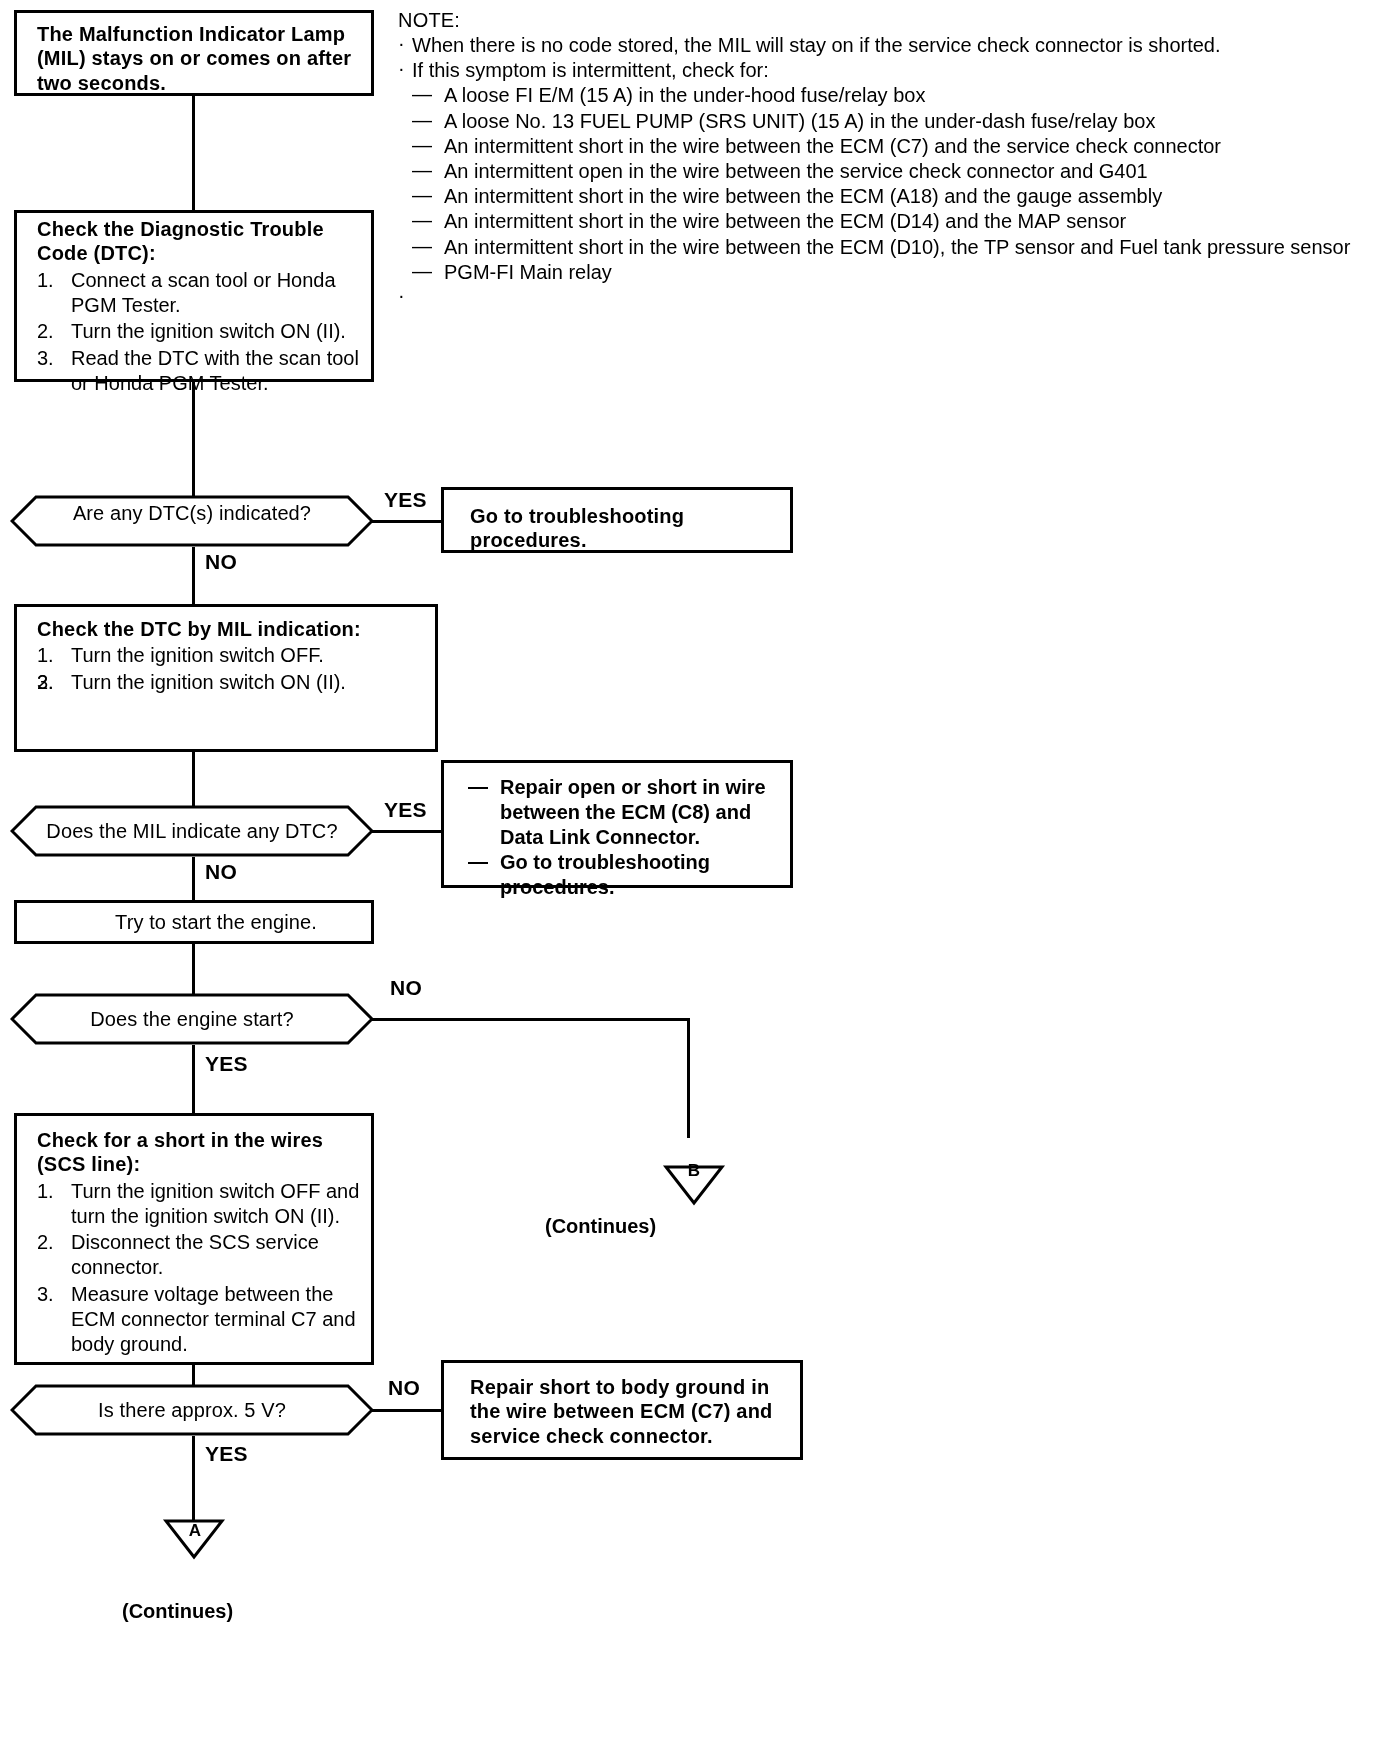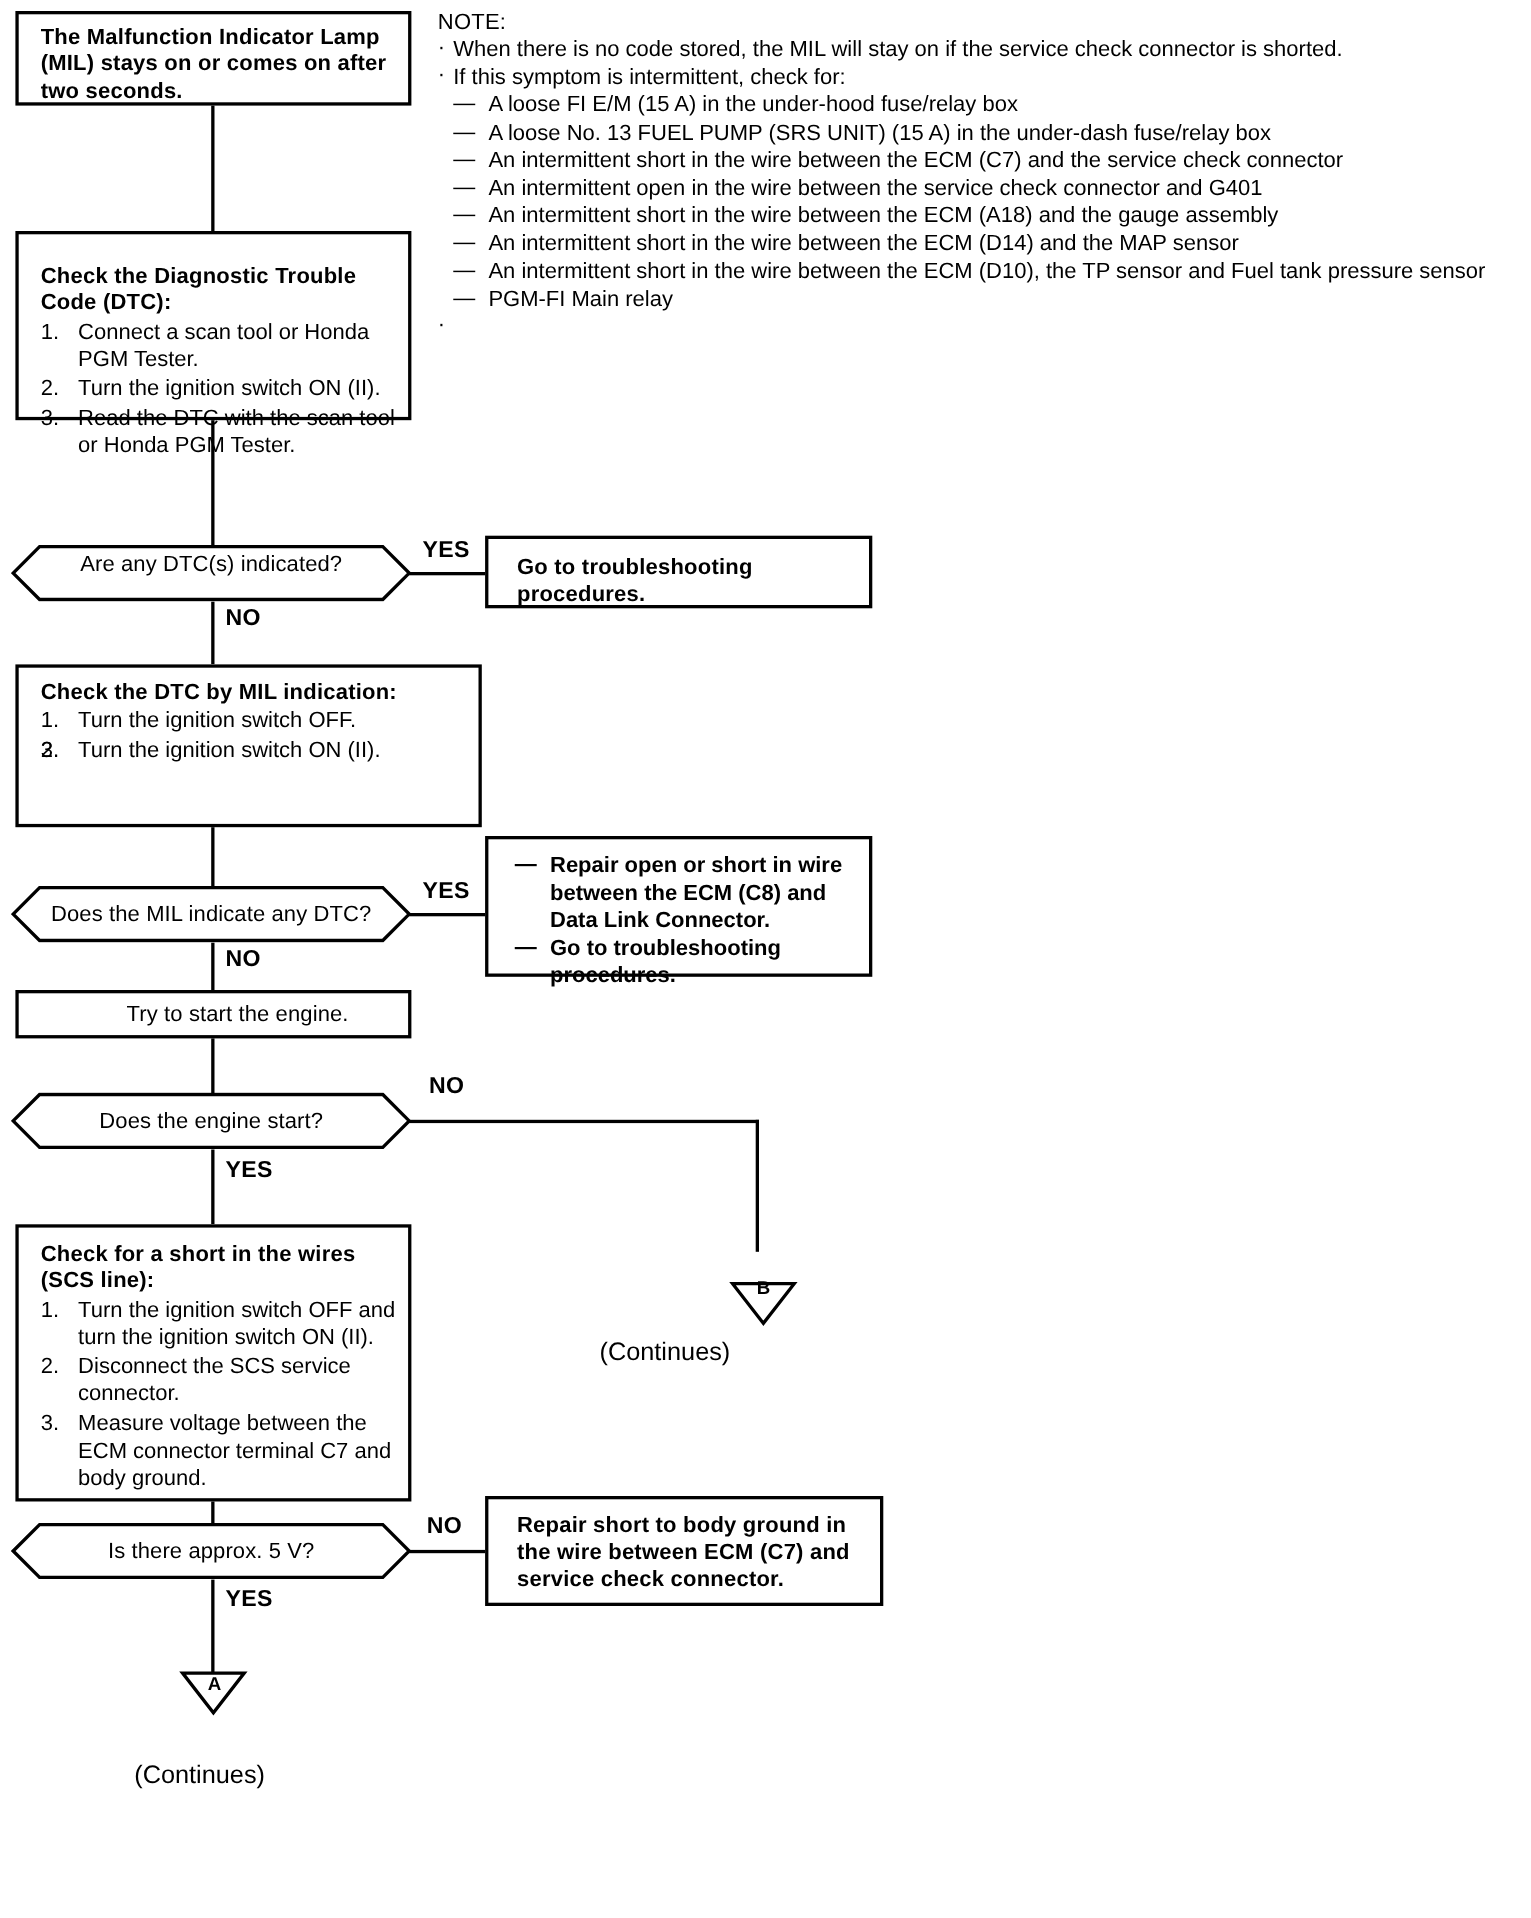--- a/index.html
+++ b/index.html
@@ -72,22 +72,22 @@
     left: 0; top: 0;
     width: 100%; height: 74%;
     display: flex;
     align-items: center;
     justify-content: center;
     font-size: 17px;
     font-weight: bold;
   }
   .continues {
     position: absolute;
-    font-size: 23px;
-    font-weight: normal;
+    font-size: 20px;
+    font-weight: bold;
   }
 
   
   .bhead {
     font-weight: bold;
     font-size: 20px;
     line-height: 1.22;
     letter-spacing: 0.2px;
   }
   .btext {
@@ -233,21 +233,21 @@
 
   <div class="box" style="left:14px; top:10px; width:360px; height:86px;">
     <div class="box-inner" style="padding:9px 10px 6px 20px;">
       <div class="bhead">The Malfunction Indicator Lamp (MIL) stays on or comes on after two seconds.</div>
     </div>
   </div>
 
   <div class="line-v" style="left:192px; top:96px; height:114px;"></div>
 
   <div class="box" style="left:14px; top:210px; width:360px; height:172px;">
-    <div class="box-inner" style="padding:26px 10px 6px 20px;">
+    <div class="box-inner" style="padding:4px 10px 6px 20px;">
       <div class="bhead">Check the Diagnostic Trouble</div>
       <div class="bhead">Code (DTC):</div>
       <ul class="ol">
         <li>
           <span class="num">1.</span>
           <span>Connect a scan tool or Honda PGM Tester.</span>
         </li>
         <li>
           <span class="num">2.</span>
           <span>Turn the ignition switch ON (II).</span>

